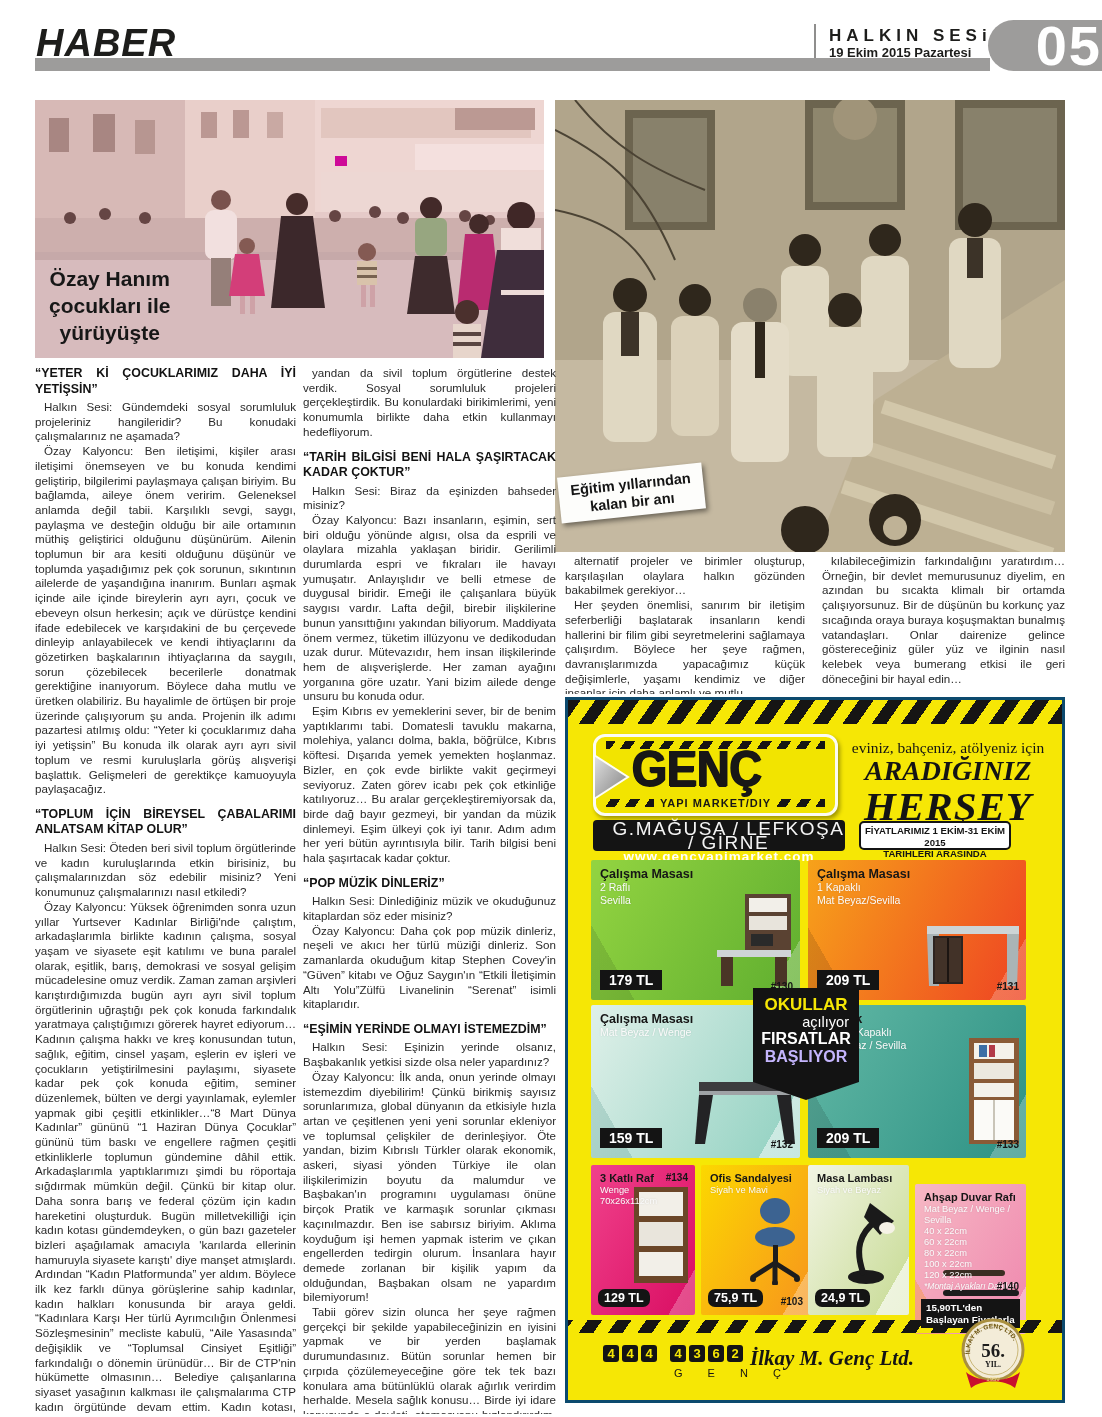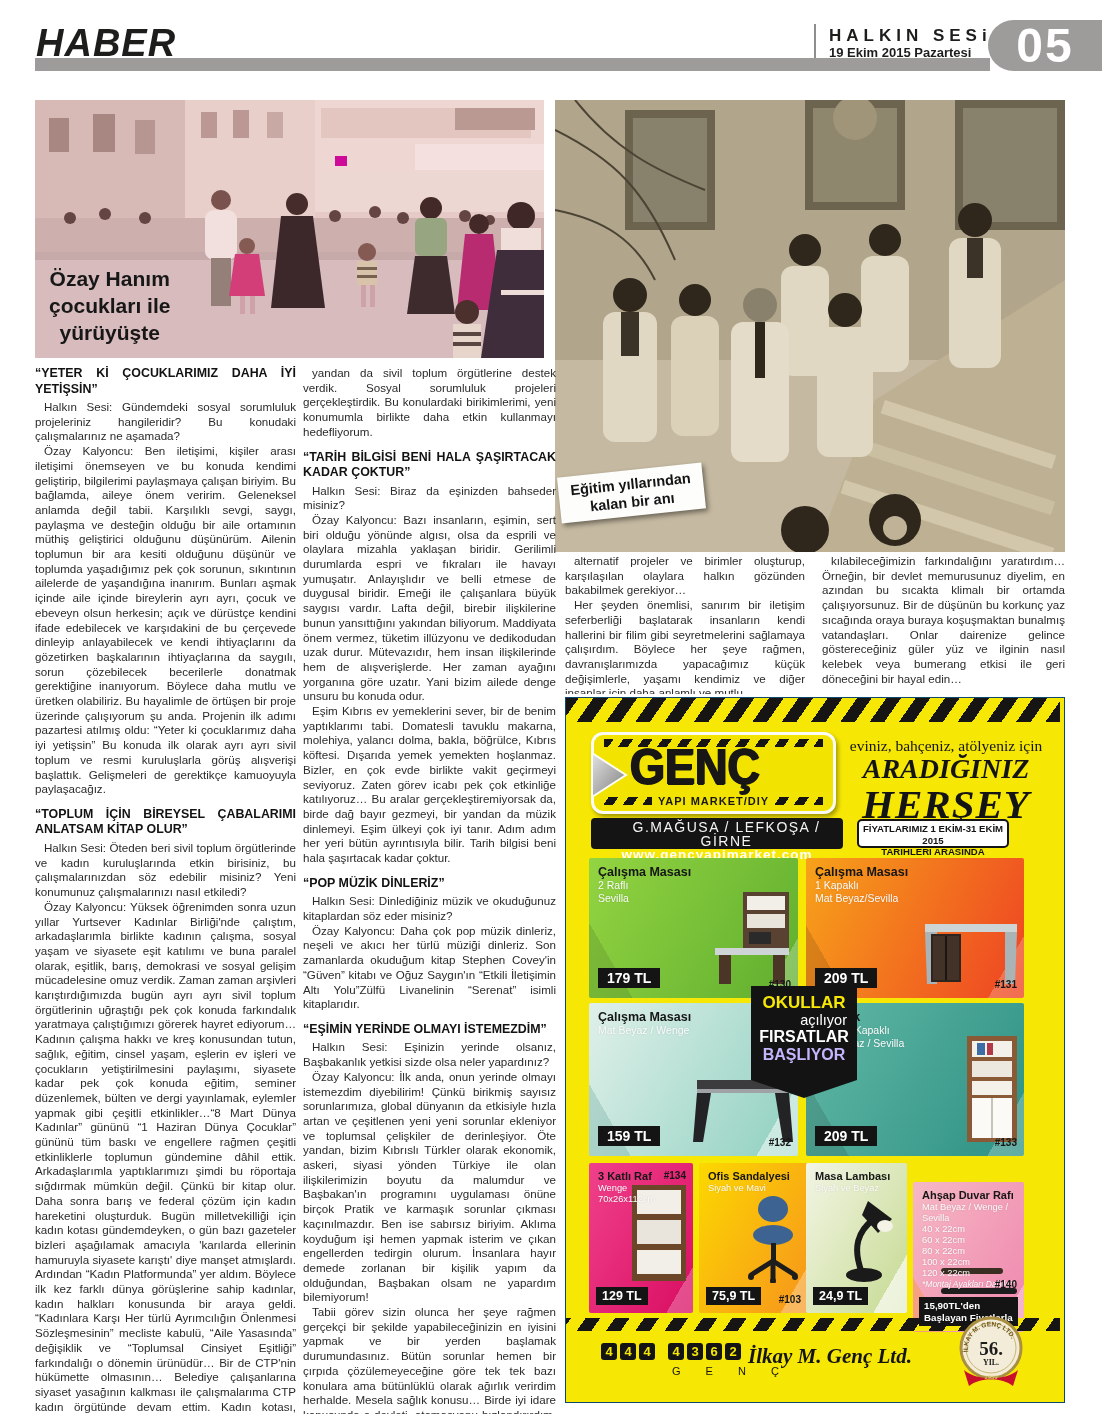--- a/index.html
+++ b/index.html
@@ -7,21 +7,21 @@
         font-family:"Liberation Sans",sans-serif;color:#262626;}
 
   
   .hdr-section{position:absolute;left:36px;top:22px;font-size:38px;font-weight:bold;font-style:italic;
                letter-spacing:1px;color:#1d1d1b;}
   .hdr-bar{position:absolute;left:35px;top:58px;width:955px;height:13px;background:#9d9c9b;}
   .hdr-vline{position:absolute;left:814px;top:24px;width:2px;height:34px;background:#8f8e8d;}
   .hdr-mast{position:absolute;left:829px;top:26px;font-size:17px;font-weight:bold;letter-spacing:5px;color:#1d1d1b;}
   .hdr-date{position:absolute;left:829px;top:45px;font-size:13px;font-weight:bold;color:#1d1d1b;}
   .hdr-page{position:absolute;left:988px;top:20px;width:114px;height:51px;background:#9d9c9b;
-            border-radius:30px 0 0 30px;color:#fff;font-size:48px;font-weight:bold;text-align:center;
+            border-radius:30px 0 0 30px;color:#fff;font-size:56px;font-weight:bold;text-align:right;
             line-height:51px;letter-spacing:2px;}
 
   
   .photo-left{position:absolute;left:35px;top:100px;width:509px;height:258px;overflow:hidden;}
   .photo-right{position:absolute;left:555px;top:100px;width:510px;height:452px;overflow:hidden;}
   .cap-left{position:absolute;left:14px;bottom:12px;font-size:21px;line-height:27px;font-weight:bold;
             color:#171717;white-space:pre-line;text-align:center;}
   .cap-right{position:absolute;left:4px;bottom:36px;background:#fdfdfb;padding:5px 12px;font-weight:bold;
              font-size:14.5px;line-height:18px;transform:rotate(-6deg);white-space:pre-line;text-align:center;
              box-shadow:2px 3px 5px rgba(0,0,0,.45);color:#141414;}
@@ -31,21 +31,21 @@
   .c1{left:35px;top:366px;width:261px;height:1048px;}
   .c2{left:303px;top:366px;width:253px;height:1048px;}
   .c3a{left:565px;top:554px;width:240px;height:140px;}
   .c3b{left:822px;top:554px;width:243px;height:140px;}
   .col-para{text-indent:9px;margin:0;}
   .col-heading{font-weight:bold;font-size:12.4px;line-height:15.5px;margin:10px 0 3px;color:#121212;}
   .col > :first-child{margin-top:0;}
 
   
   .ad{position:absolute;left:565px;top:697px;width:500px;height:706px;background:#f6e705;
-      border:1px solid #0c4a6e;box-sizing:border-box;}
+      border:3px solid #0c4a6e;box-sizing:border-box;}
   .hz{background:repeating-linear-gradient(-55deg,#161514 0 12px,#f6e705 12px 24px);}
   .hz-sm{background:repeating-linear-gradient(-55deg,#161514 0 8px,#f2e400 8px 16px);}
   .hz-top{position:absolute;left:0;top:0;width:494px;height:24px;}
   .hz-bot{position:absolute;left:0;top:620px;width:494px;height:13px;}
 
   .logo-box{position:absolute;left:25px;top:34px;width:245px;height:82px;background:#f2e400;
             border:3px solid #fbfbf4;border-radius:12px;box-shadow:2px 3px 4px rgba(0,0,0,.35);box-sizing:border-box;}
   .logo-stripe-top{position:absolute;left:10px;right:10px;top:4px;height:8px;}
   .logo-word{position:absolute;left:36px;top:6px;font-size:45px;font-weight:bold;color:#181716;
              transform:scaleY(1.12);letter-spacing:0;
@@ -58,21 +58,21 @@
   .tag1{position:absolute;left:282px;top:39px;width:196px;text-align:center;
         font-family:"Liberation Serif",serif;font-size:15.5px;color:#141414;}
   .tag2{position:absolute;left:282px;top:55px;width:196px;text-align:center;
         font-family:"Liberation Serif",serif;font-size:28px;font-weight:bold;font-style:italic;color:#141414;}
   .tag3{position:absolute;left:282px;top:82px;width:196px;text-align:center;
         font-family:"Liberation Serif",serif;font-size:41px;font-weight:bold;font-style:italic;
         letter-spacing:1px;color:#141414;}
 
   .locbar{position:absolute;left:25px;top:120px;width:252px;height:31px;background:#141414;border-radius:4px;
           color:#fff;text-align:center;padding-top:2px;box-sizing:border-box;}
-  .loc1{font-size:14px;letter-spacing:1.5px;color:#f4f4f4;line-height:14px;padding-left:19px;}
+  .loc1{font-size:19px;letter-spacing:1.5px;color:#f4f4f4;line-height:14px;padding-left:19px;}
   .loc2{font-size:13.5px;font-weight:bold;letter-spacing:1px;line-height:14px;}
   .validity{position:absolute;left:291px;top:121px;width:152px;height:29px;background:#fff;border:2px solid #141414;
             border-radius:5px;text-align:center;font-weight:bold;font-size:9.6px;line-height:11.5px;
             padding-top:2px;box-sizing:border-box;color:#141414;}
 
   .cell{position:absolute;border-radius:2px;overflow:hidden;}
   .bg-green {background:linear-gradient(300deg,rgba(255,255,255,.25) 12%,transparent 12%),
              linear-gradient(60deg,rgba(0,0,0,.10) 15%,transparent 15%),
              linear-gradient(120deg,#93d441,#5fae2f);}
   .bg-orange{background:linear-gradient(300deg,rgba(255,255,255,.22) 12%,transparent 12%),
@@ -94,21 +94,21 @@
              linear-gradient(60deg,rgba(247,148,29,.35) 16%,transparent 16%),
              linear-gradient(120deg,#f6b8c4,#ef87ae);}
   .p-head{position:absolute;left:9px;top:7px;right:8px;z-index:3;}
   .p-name{font-size:12.5px;font-weight:bold;color:#161616;line-height:14px;}
   .r2 .p-name{font-size:11px;line-height:12.5px;}
   .p-det{font-size:10.5px;line-height:12.5px;color:#fbfbfb;text-shadow:0 0 2px rgba(0,0,0,.15);}
   .r2 .p-det{font-size:9.3px;line-height:11px;}
   .det-note{font-style:italic;font-size:8.5px;}
   .p-price{position:absolute;left:9px;bottom:10px;background:#141414;color:#fff;font-weight:bold;
            font-size:14px;padding:2px 9px;z-index:4;white-space:nowrap;}
-  .r2 .p-price{font-size:12.5px;padding:2px 6px;left:7px;bottom:8px;}
+  .r2 .p-price{font-size:12.5px;padding:2px 6px;left:7px;bottom:8px;border-radius:7px;}
   .p-price2{position:absolute;left:6px;right:6px;bottom:6px;background:#141414;color:#fff;font-weight:bold;
             font-size:9.8px;line-height:11.5px;padding:3px 5px;z-index:4;}
   .p-sku{position:absolute;right:7px;bottom:8px;font-size:10px;font-weight:bold;color:#161616;z-index:4;}
   .p-sku.tr{top:7px;bottom:auto;}
   .p-sku.mr{bottom:42px;}
   .p-art{position:absolute;right:5px;bottom:8px;z-index:2;}
   .r2 .p-art{right:3px;bottom:26px;}
 
   .ribbon{position:absolute;left:185px;top:288px;width:106px;height:112px;background:#131313;z-index:6;
           clip-path:polygon(0 0,100% 0,100% 84%,50% 100%,0 84%);text-align:center;color:#fff;

